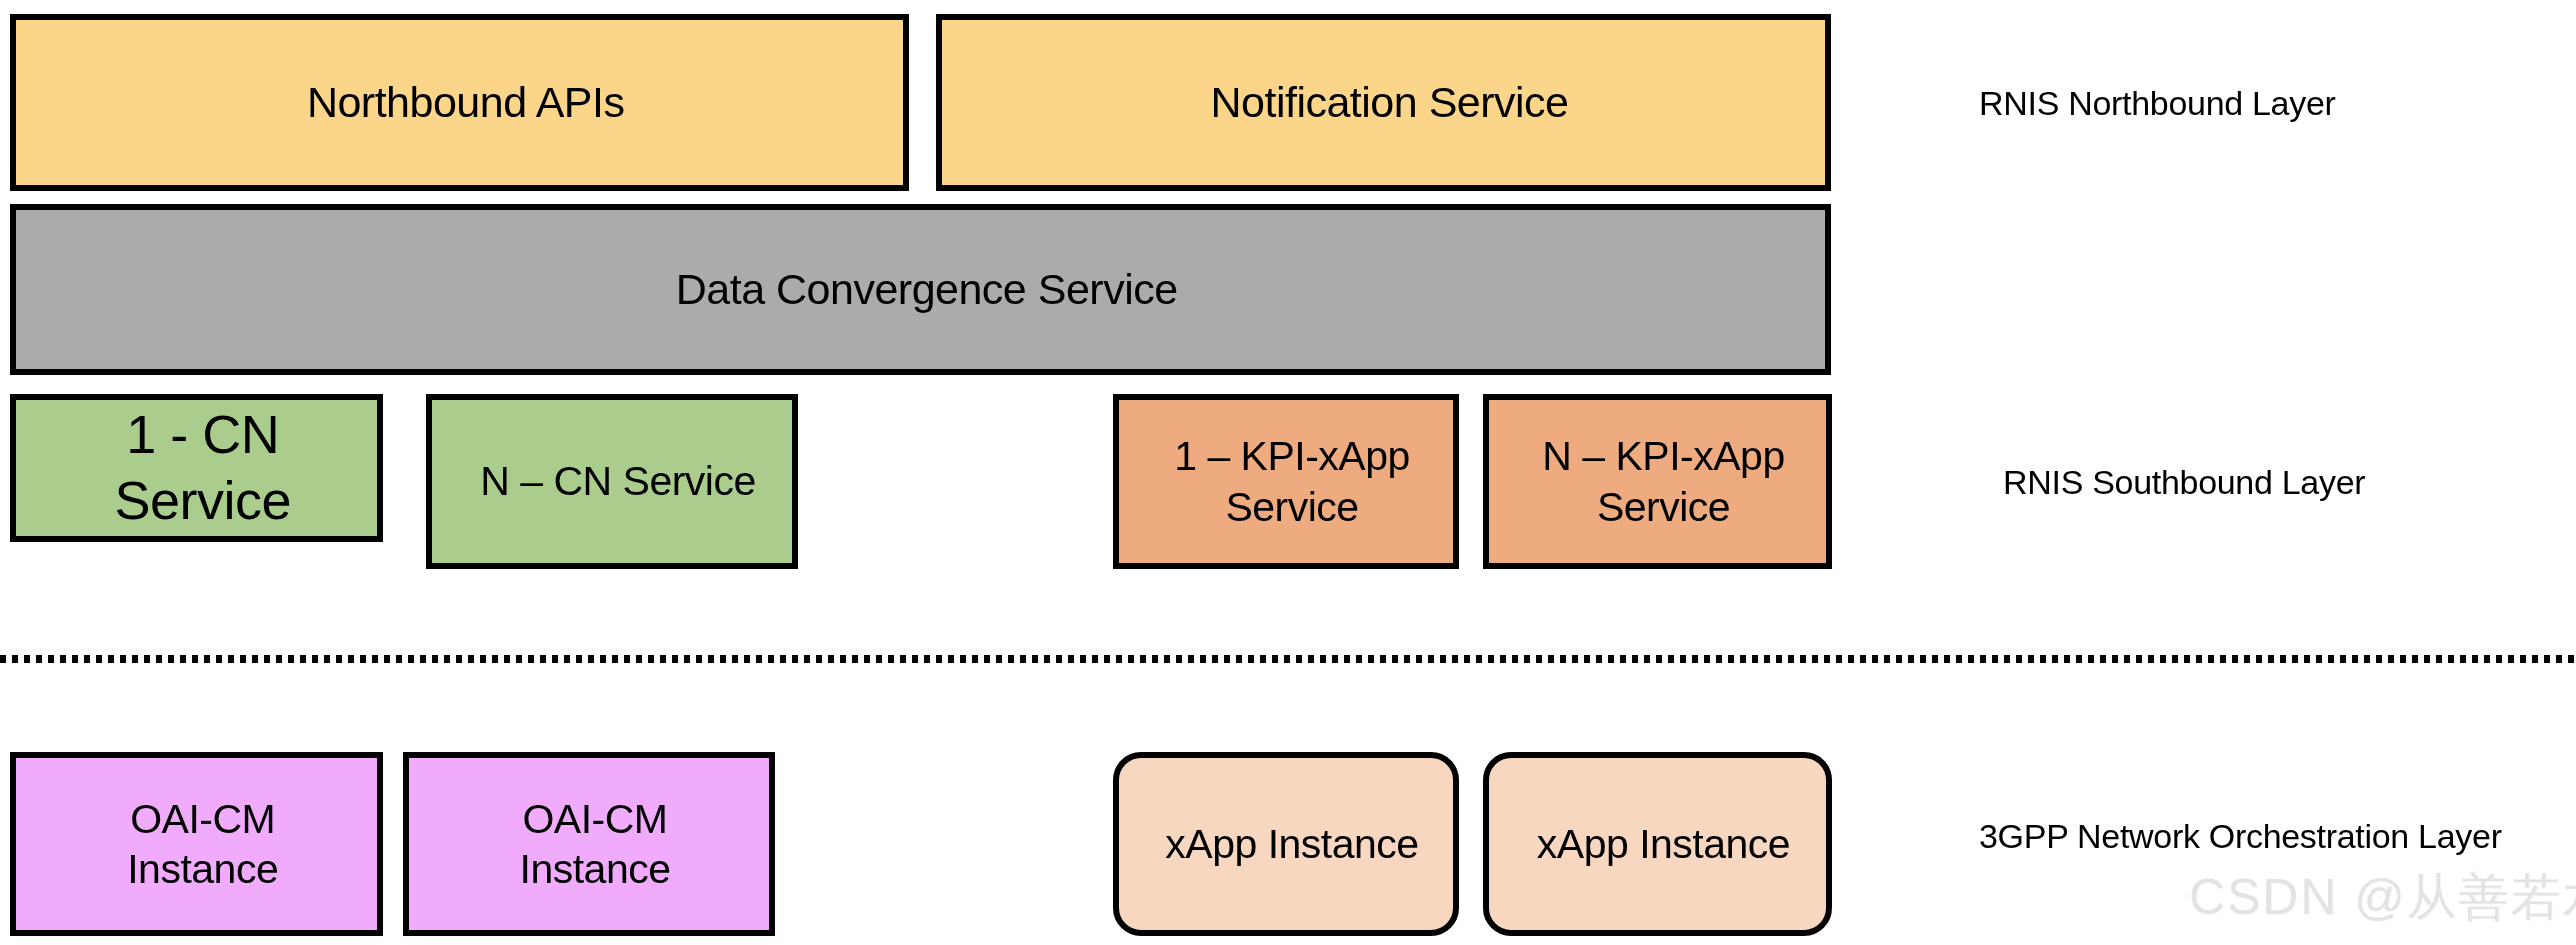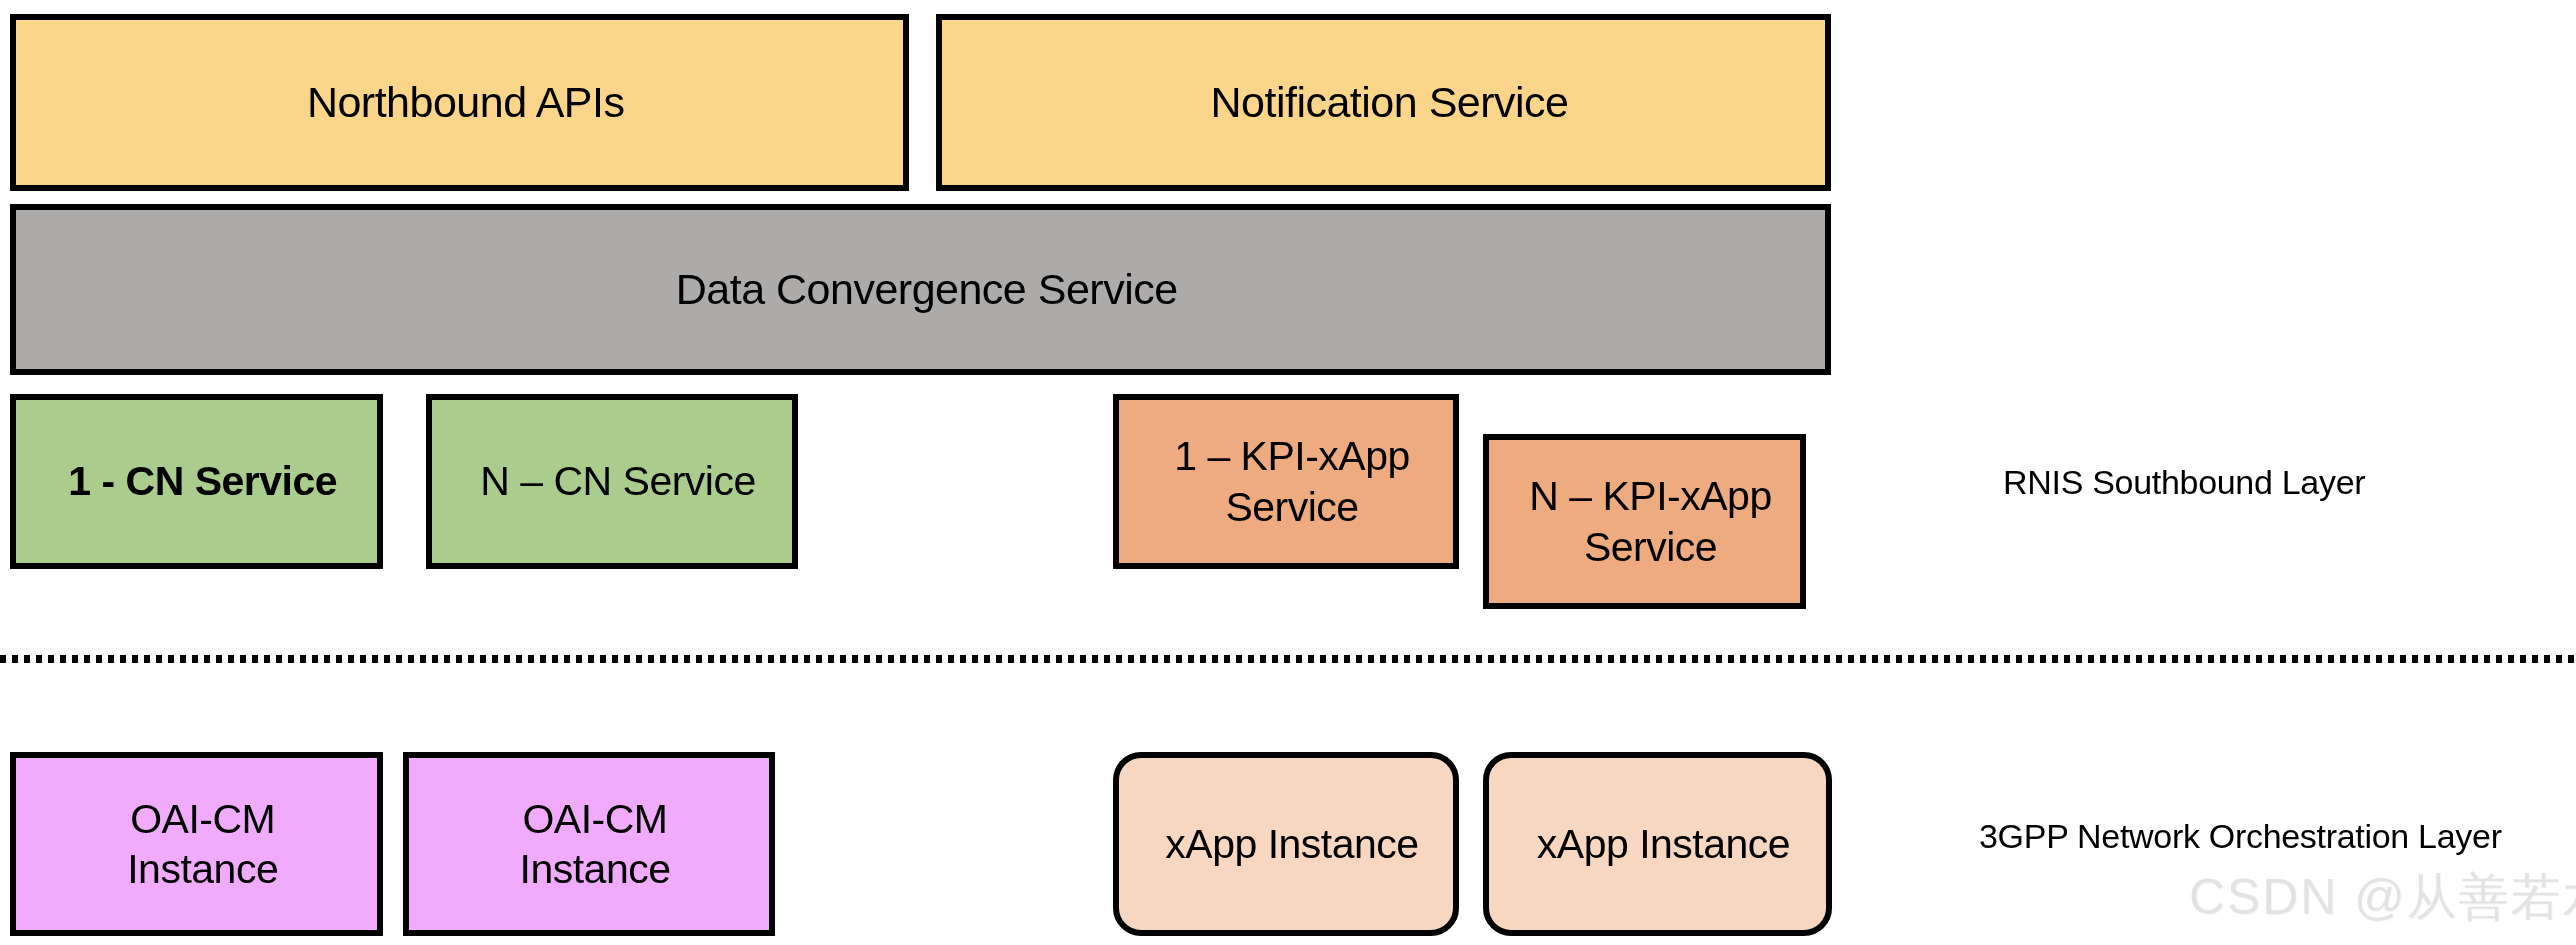--- a/index.html
+++ b/index.html
@@ -87,34 +87,34 @@
   </div>
 
   <div class="box yellow" style="left:936px; top:14px; width:895px; height:177px; font-size:43px;">
     <span class="box-label">Notification Service</span>
   </div>
 
   <div class="box gray" style="left:10.2px; top:204px; width:1821px; height:171px; font-size:43px;">
     <span class="box-label">Data Convergence Service</span>
   </div>
 
-  <div class="box green" style="left:10.2px; top:394px; width:373px; height:175px; font-size:41px;font-weight:bold;">
+  <div class="box green" style="left:10.2px; top:394px; width:373px; height:148px; font-size:54px;">
     <span class="box-label">1 - CN Service</span>
   </div>
 
   <div class="box green" style="left:403px; top:394px; width:372px; height:175px; font-size:41px;margin-left:23px;">
     <span class="box-label">N – CN Service</span>
   </div>
 
   <div class="box orange" style="left:1113px; top:394px; width:346px; height:175px; font-size:41px;">
     <span class="box-label">1 – KPI-xApp
 Service</span>
   </div>
 
-  <div class="box orange" style="left:1483px; top:394px; width:323px; height:175px; font-size:41px;margin-top:40px;">
+  <div class="box orange" style="left:1483px; top:394px; width:349px; height:175px; font-size:41px;">
     <span class="box-label">N – KPI-xApp
 Service</span>
   </div>
 
   <div class="divider" style="top:655px;"></div>
 
   <div class="box lgreen" style="left:10.2px; top:752px; width:373px; height:184px; font-size:41px;">
     <span class="box-label">OAI-CM
 Instance</span>
   </div>
@@ -125,20 +125,21 @@
   </div>
 
   <div class="box lorange" style="left:1113px; top:752px; width:346px; height:184px; font-size:41px;">
     <span class="box-label">xApp Instance</span>
   </div>
 
   <div class="box lorange" style="left:1483px; top:752px; width:349px; height:184px; font-size:41px;">
     <span class="box-label">xApp Instance</span>
   </div>
 
+  <div class="side-label" style="left:1979px; top:84px;">RNIS Northbound Layer</div>
 
   <div class="side-label" style="left:1979px; top:463px;margin-left:24px;">RNIS Southbound Layer</div>
 
   <div class="side-label" style="left:1979px; top:817px;">3GPP Network Orchestration Layer</div>
 
   <div class="watermark" style="left:2189px; top:864px;">CSDN @从善若水</div>
 
 </div>
 
 

